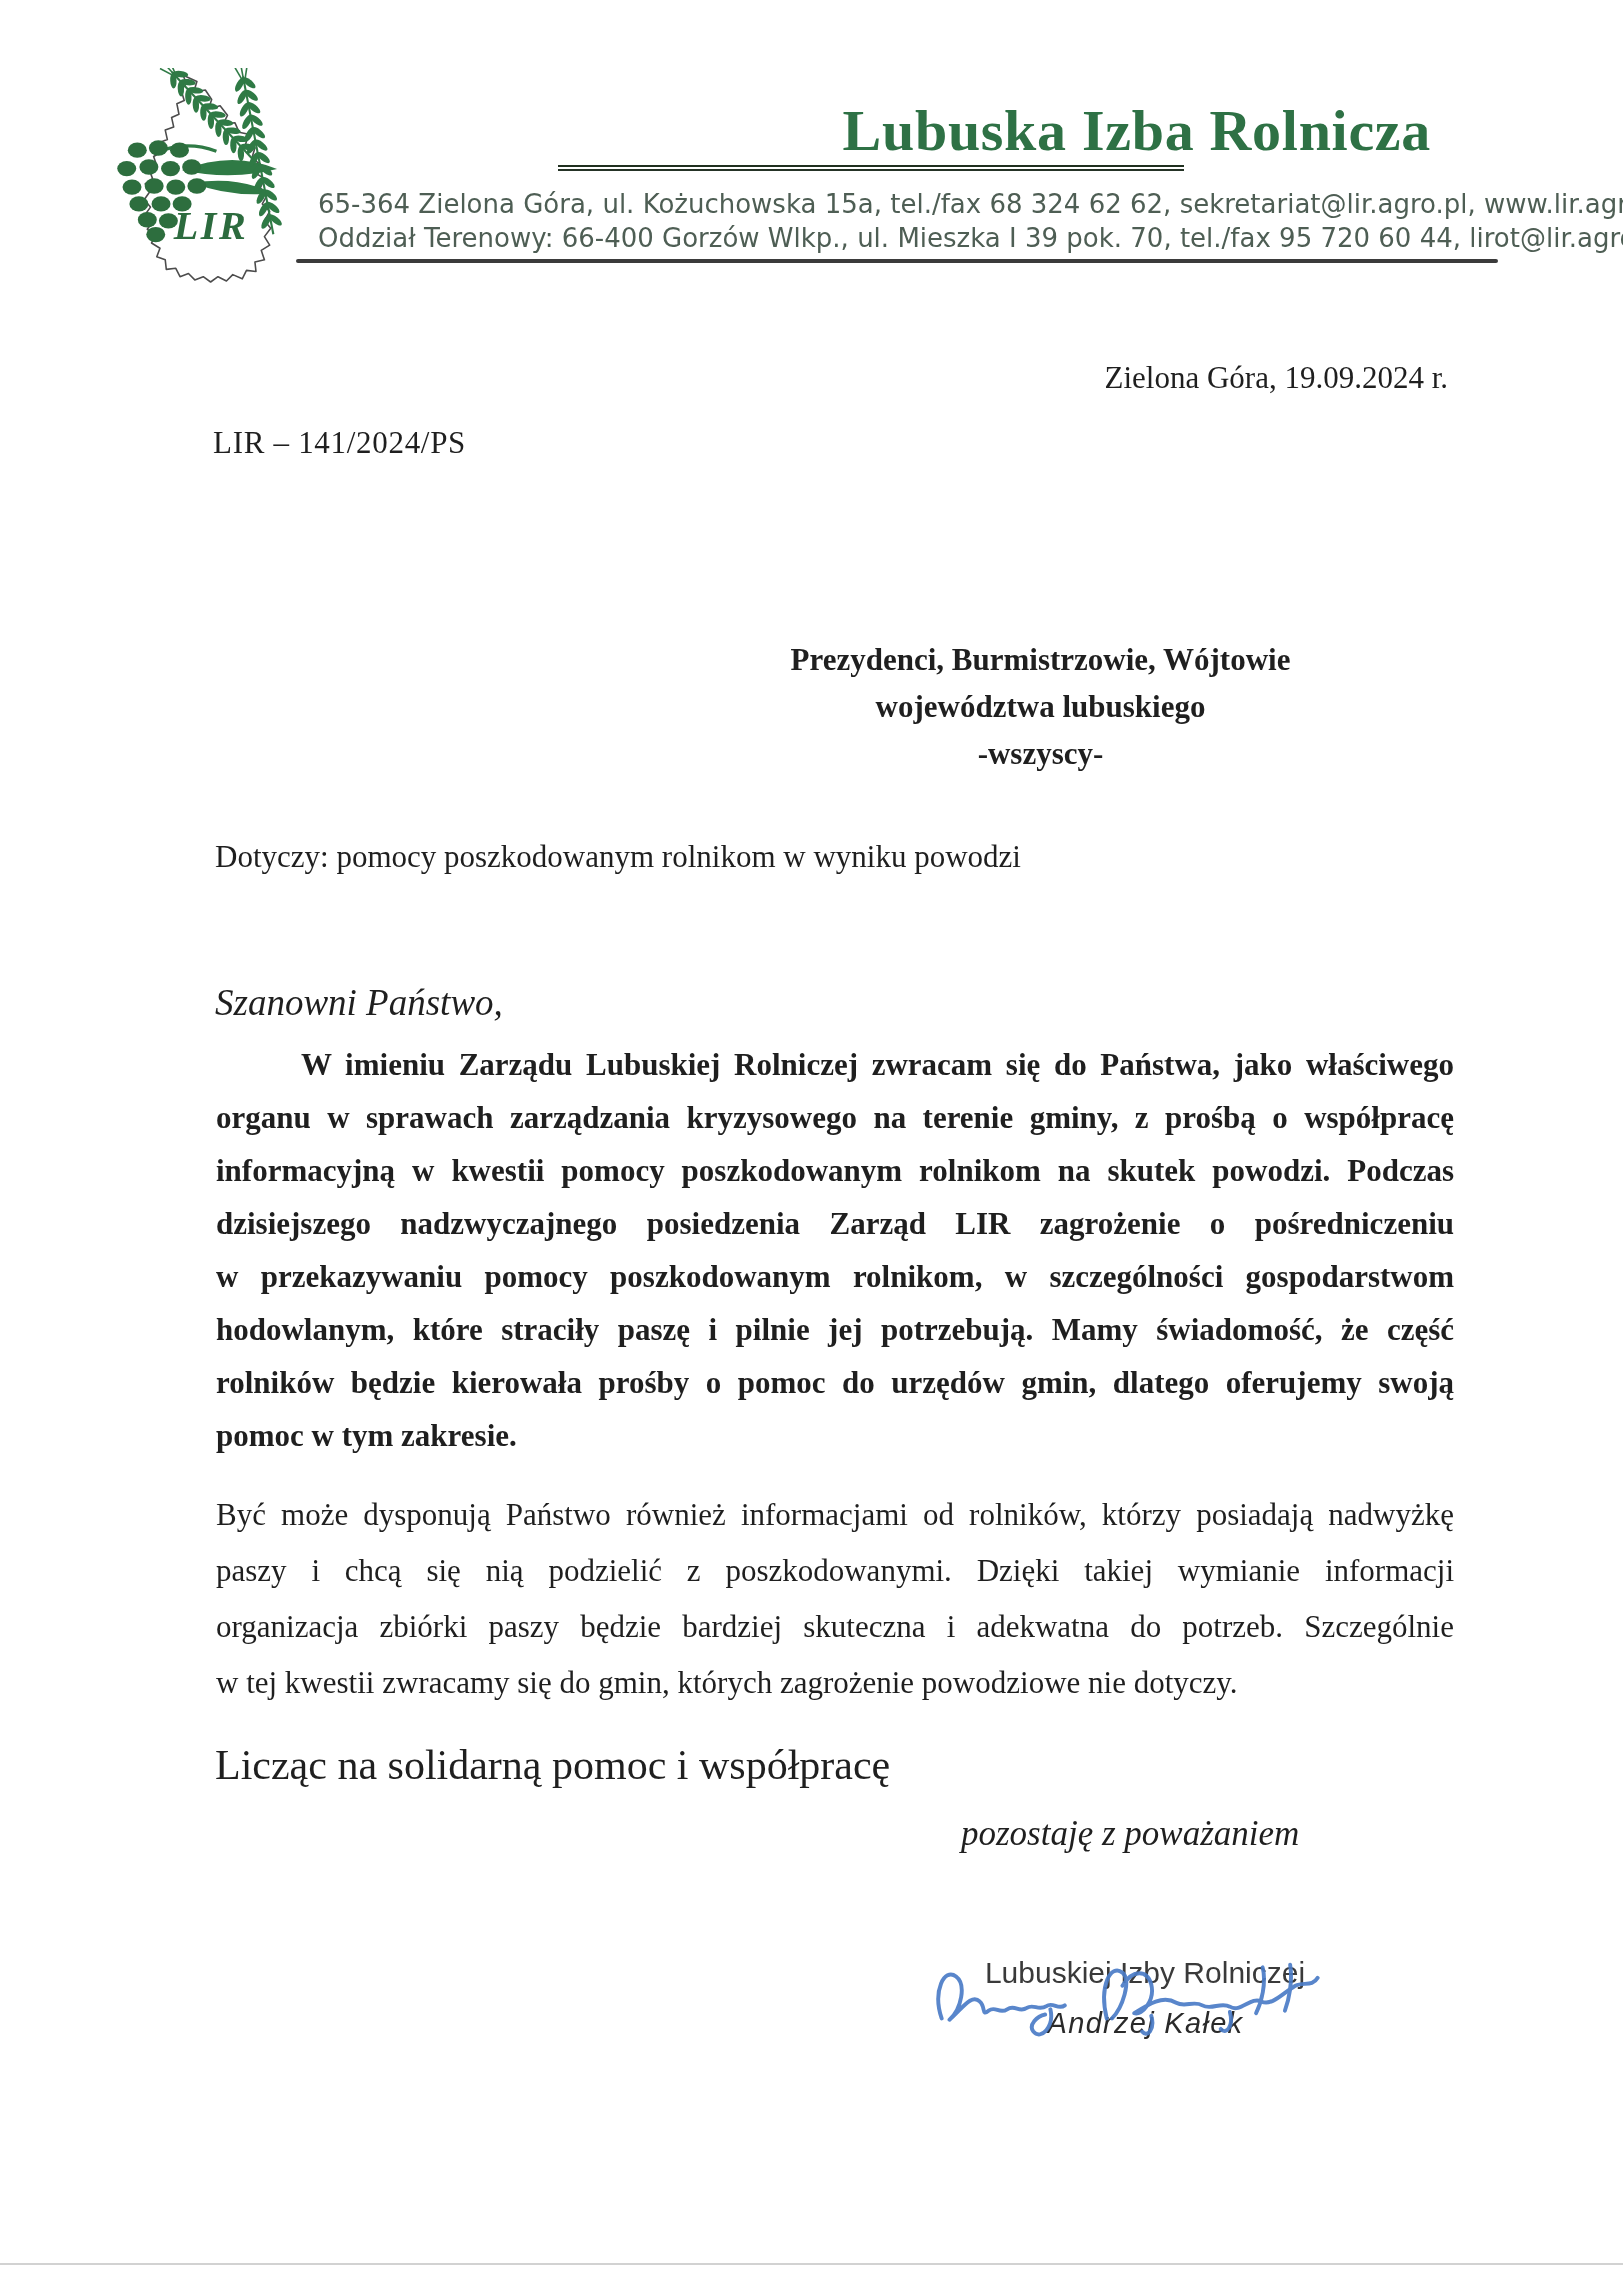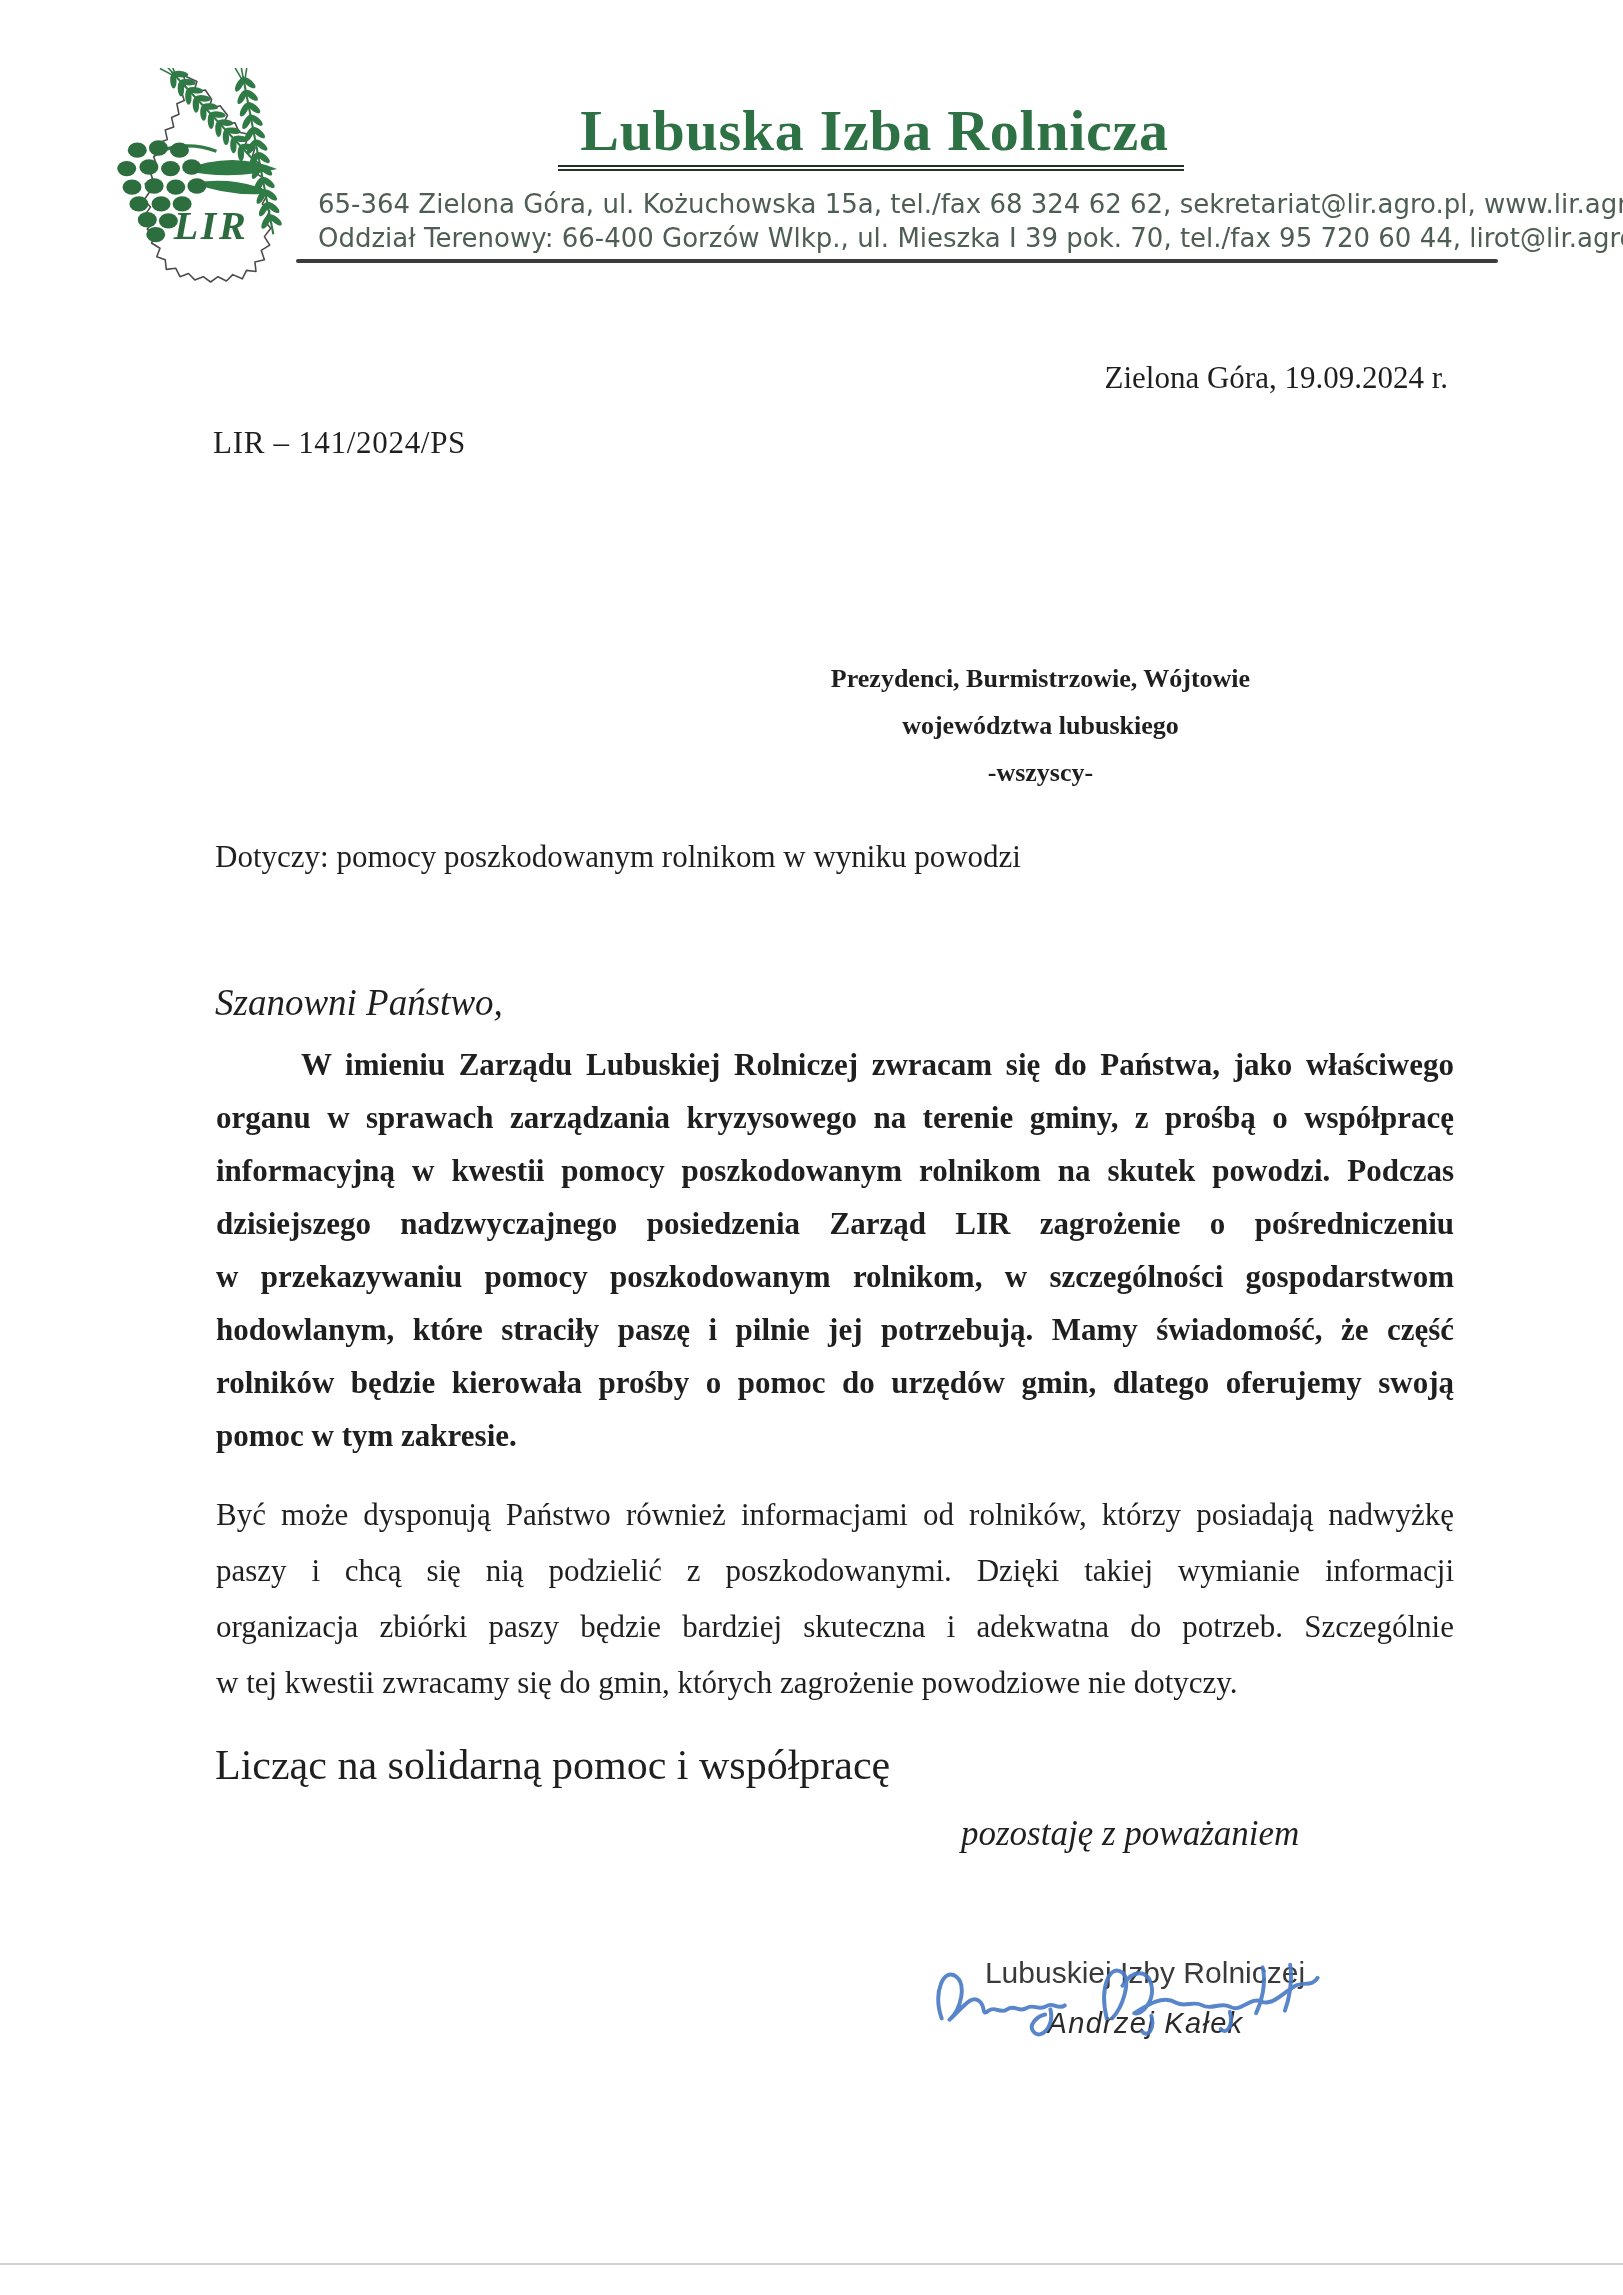--- a/index.html
+++ b/index.html
@@ -4,40 +4,40 @@
 <style>
   * { margin:0; padding:0; box-sizing:border-box; }
   html,body { width:1623px; height:2295px; }
   body { background:#ffffff; font-family:"Liberation Serif", serif; color:#1f1f1f; }
   .page { position:relative; width:1623px; height:2295px; background:#ffffff; overflow:hidden; }
 
   
   .logo { position:absolute; left:103px; top:68px; width:211px; height:217px; }
   .org-title {
     position:absolute; left:318px; top:102px; width:1113px;
-    text-align:center; font-size:58px; font-weight:bold; letter-spacing:0.7px;
+    text-align:right; font-size:58px; font-weight:bold; letter-spacing:0.7px;
     color:#2e7145; line-height:1;
   }
   .title-underline {
     position:absolute; left:558px; top:165px; width:626px; height:5.9px;
     background:linear-gradient(to bottom,#20301f 0 38%,#ffffff 38% 60%,#253326 60% 100%);
   }
   .addr { position:absolute; left:318px; width:1185px; font-family:"DejaVu Sans", sans-serif;
           font-size:26px; color:#4e5e54; white-space:nowrap; }
   .addr1 { top:189px; }
   .addr2 { top:223px; }
   .header-rule { position:absolute; left:296px; top:259px; width:1202px; height:3.9px; background:#3b3b3b; border-radius:2px; }
 
   
   .dateline { position:absolute; right:175px; top:360px; font-size:31px; }
   .reference { position:absolute; left:213px; top:425px; font-size:31px; letter-spacing:0.7px; }
 
   
   .recipient { position:absolute; left:556px; top:636px; width:969px; text-align:center;
-               font-size:26px; font-weight:bold;margin-top:19px; }
+               font-size:31px; font-weight:bold; }
   .recipient div { line-height:47px; }
 
   
   .subject { position:absolute; left:215px; top:839px; font-size:31px; }
   .salutation { position:absolute; left:215px; top:965px; font-size:37px; font-weight:normal; font-style:italic;margin-top:16px; }
 
   
   .para { position:absolute; left:216px; width:1238px; font-size:31px; }
   .para > div { text-align:justify; text-align-last:justify; text-justify:inter-word; white-space:normal; }
   .para > div.lastline { text-align-last:left; }

